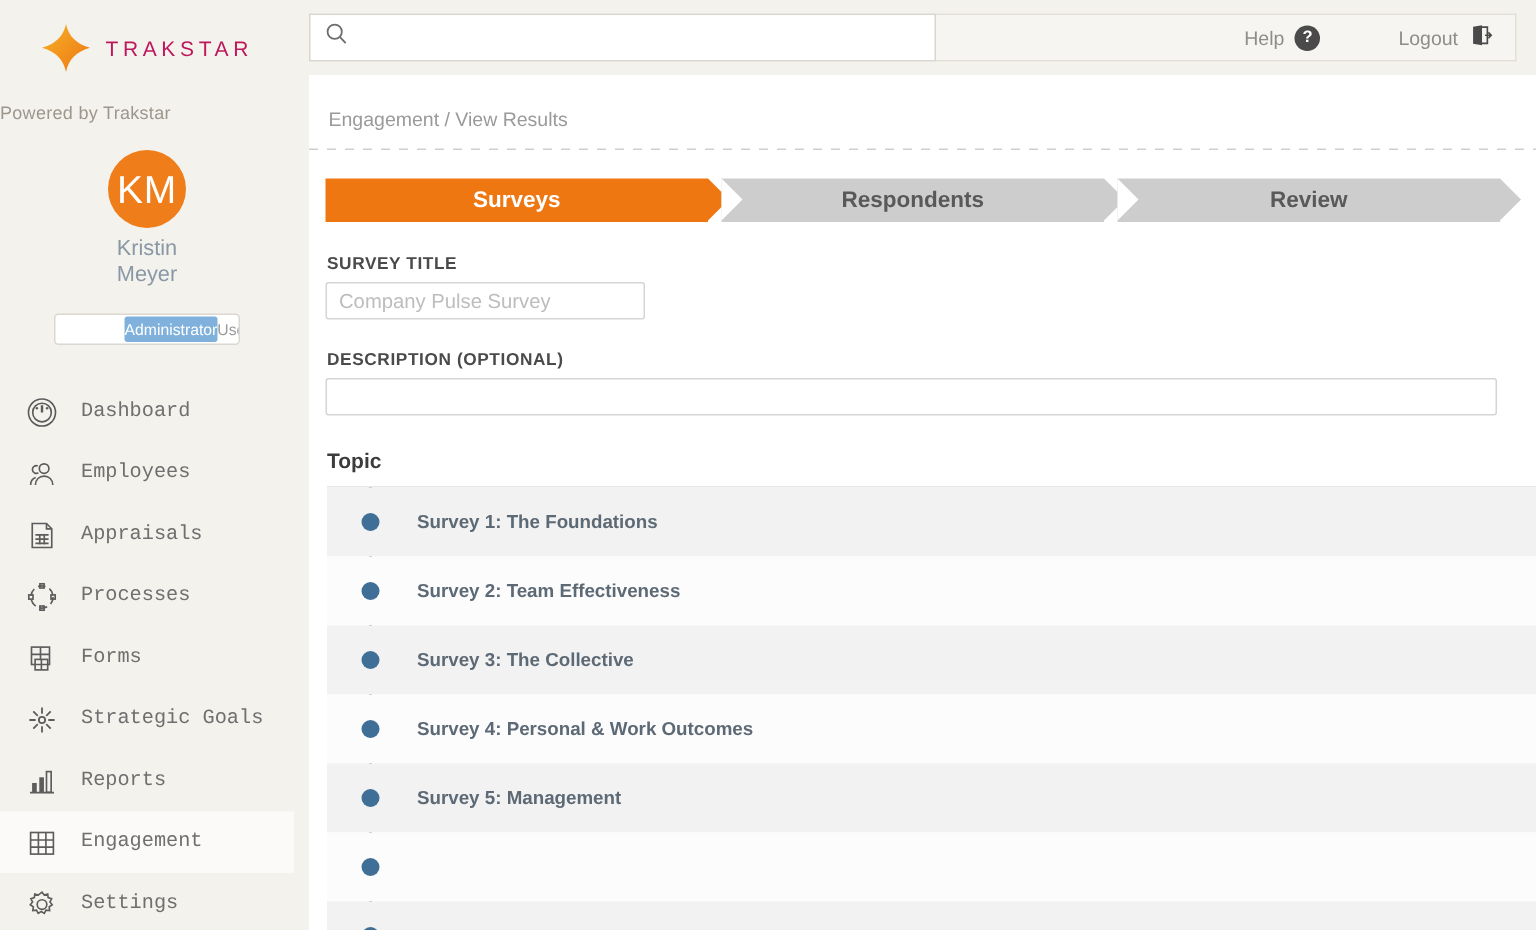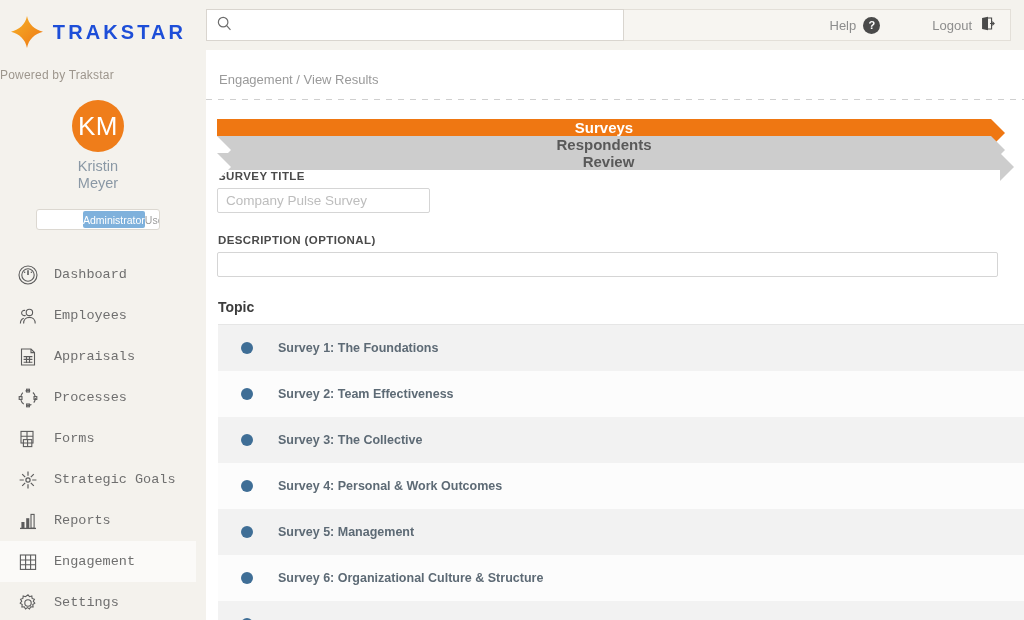--- a/index.html
+++ b/index.html
@@ -20,22 +20,22 @@
     flex: 0 0 196px;
   }
   .brand {
     height: 58px;
     display: flex; align-items: center; justify-content: center;
     gap: 9px;
     padding-top: 6px;
   }
   .brand-star { width: 34px; height: 34px; flex: 0 0 34px; }
   .brand-text {
-    font-size: 20px; letter-spacing: 3.1px;
-    color: #1d4ed8; font-weight: 700;
+    font-size: 14px; letter-spacing: 3.1px;
+    color: #be185d; font-weight: 400;
   }
   .powered {
     font-size: 12px; color: #9d968d;
     margin-top: 10px; letter-spacing: .2px;
   }
   .avatar-wrap { margin-top: 18px; text-align: center; }
   .avatar {
     width: 52px; height: 52px; border-radius: 50%;
     background: #ef7d1a;
     color: #fff; font-size: 26px; letter-spacing: .5px;
@@ -113,21 +113,21 @@
   .breadcrumb {
     padding: 22px 0 0 13px; font-size: 13px; color: #9a9a9a;
   }
   .dashed {
     margin: 12px 0 0 0; height: 1px;
     background-image: linear-gradient(to right, #cfcfcf 0 6px, transparent 6px 12px);
     background-size: 12px 1px;
   }
 
   .wizard {
-    display: flex; margin: 19px 0 0 11px; width: 783px; height: 29px; flex-direction: column;
+    display: flex; margin: 19px 0 0 11px; width: 783px; height: 29px;
   }
   .step {
     position: relative; height: 29px; flex: 1;
     display: flex; align-items: center; justify-content: center;
     font-size: 15px; font-weight: bold; color: #595959;
     background: #cdcdcd;
     margin-right: 9px;
   }
   .step:after {
     content: ""; position: absolute; right: -14px; top: 0;
@@ -422,21 +422,20 @@
         </div>
 
         <div class="row odd">
           <span class="dot"></span>
           <span class="row-label">Survey 5: Management</span>
 
         </div>
 
         <div class="row even">
           <span class="dot"></span>
-          <span class="row-label">Survey 6: Organizational Culture &amp; Structure</span>
 
         </div>
 
         <div class="row odd">
           <span class="dot"></span>
           <span class="row-label"></span>
 
         </div>
 
       </div>

